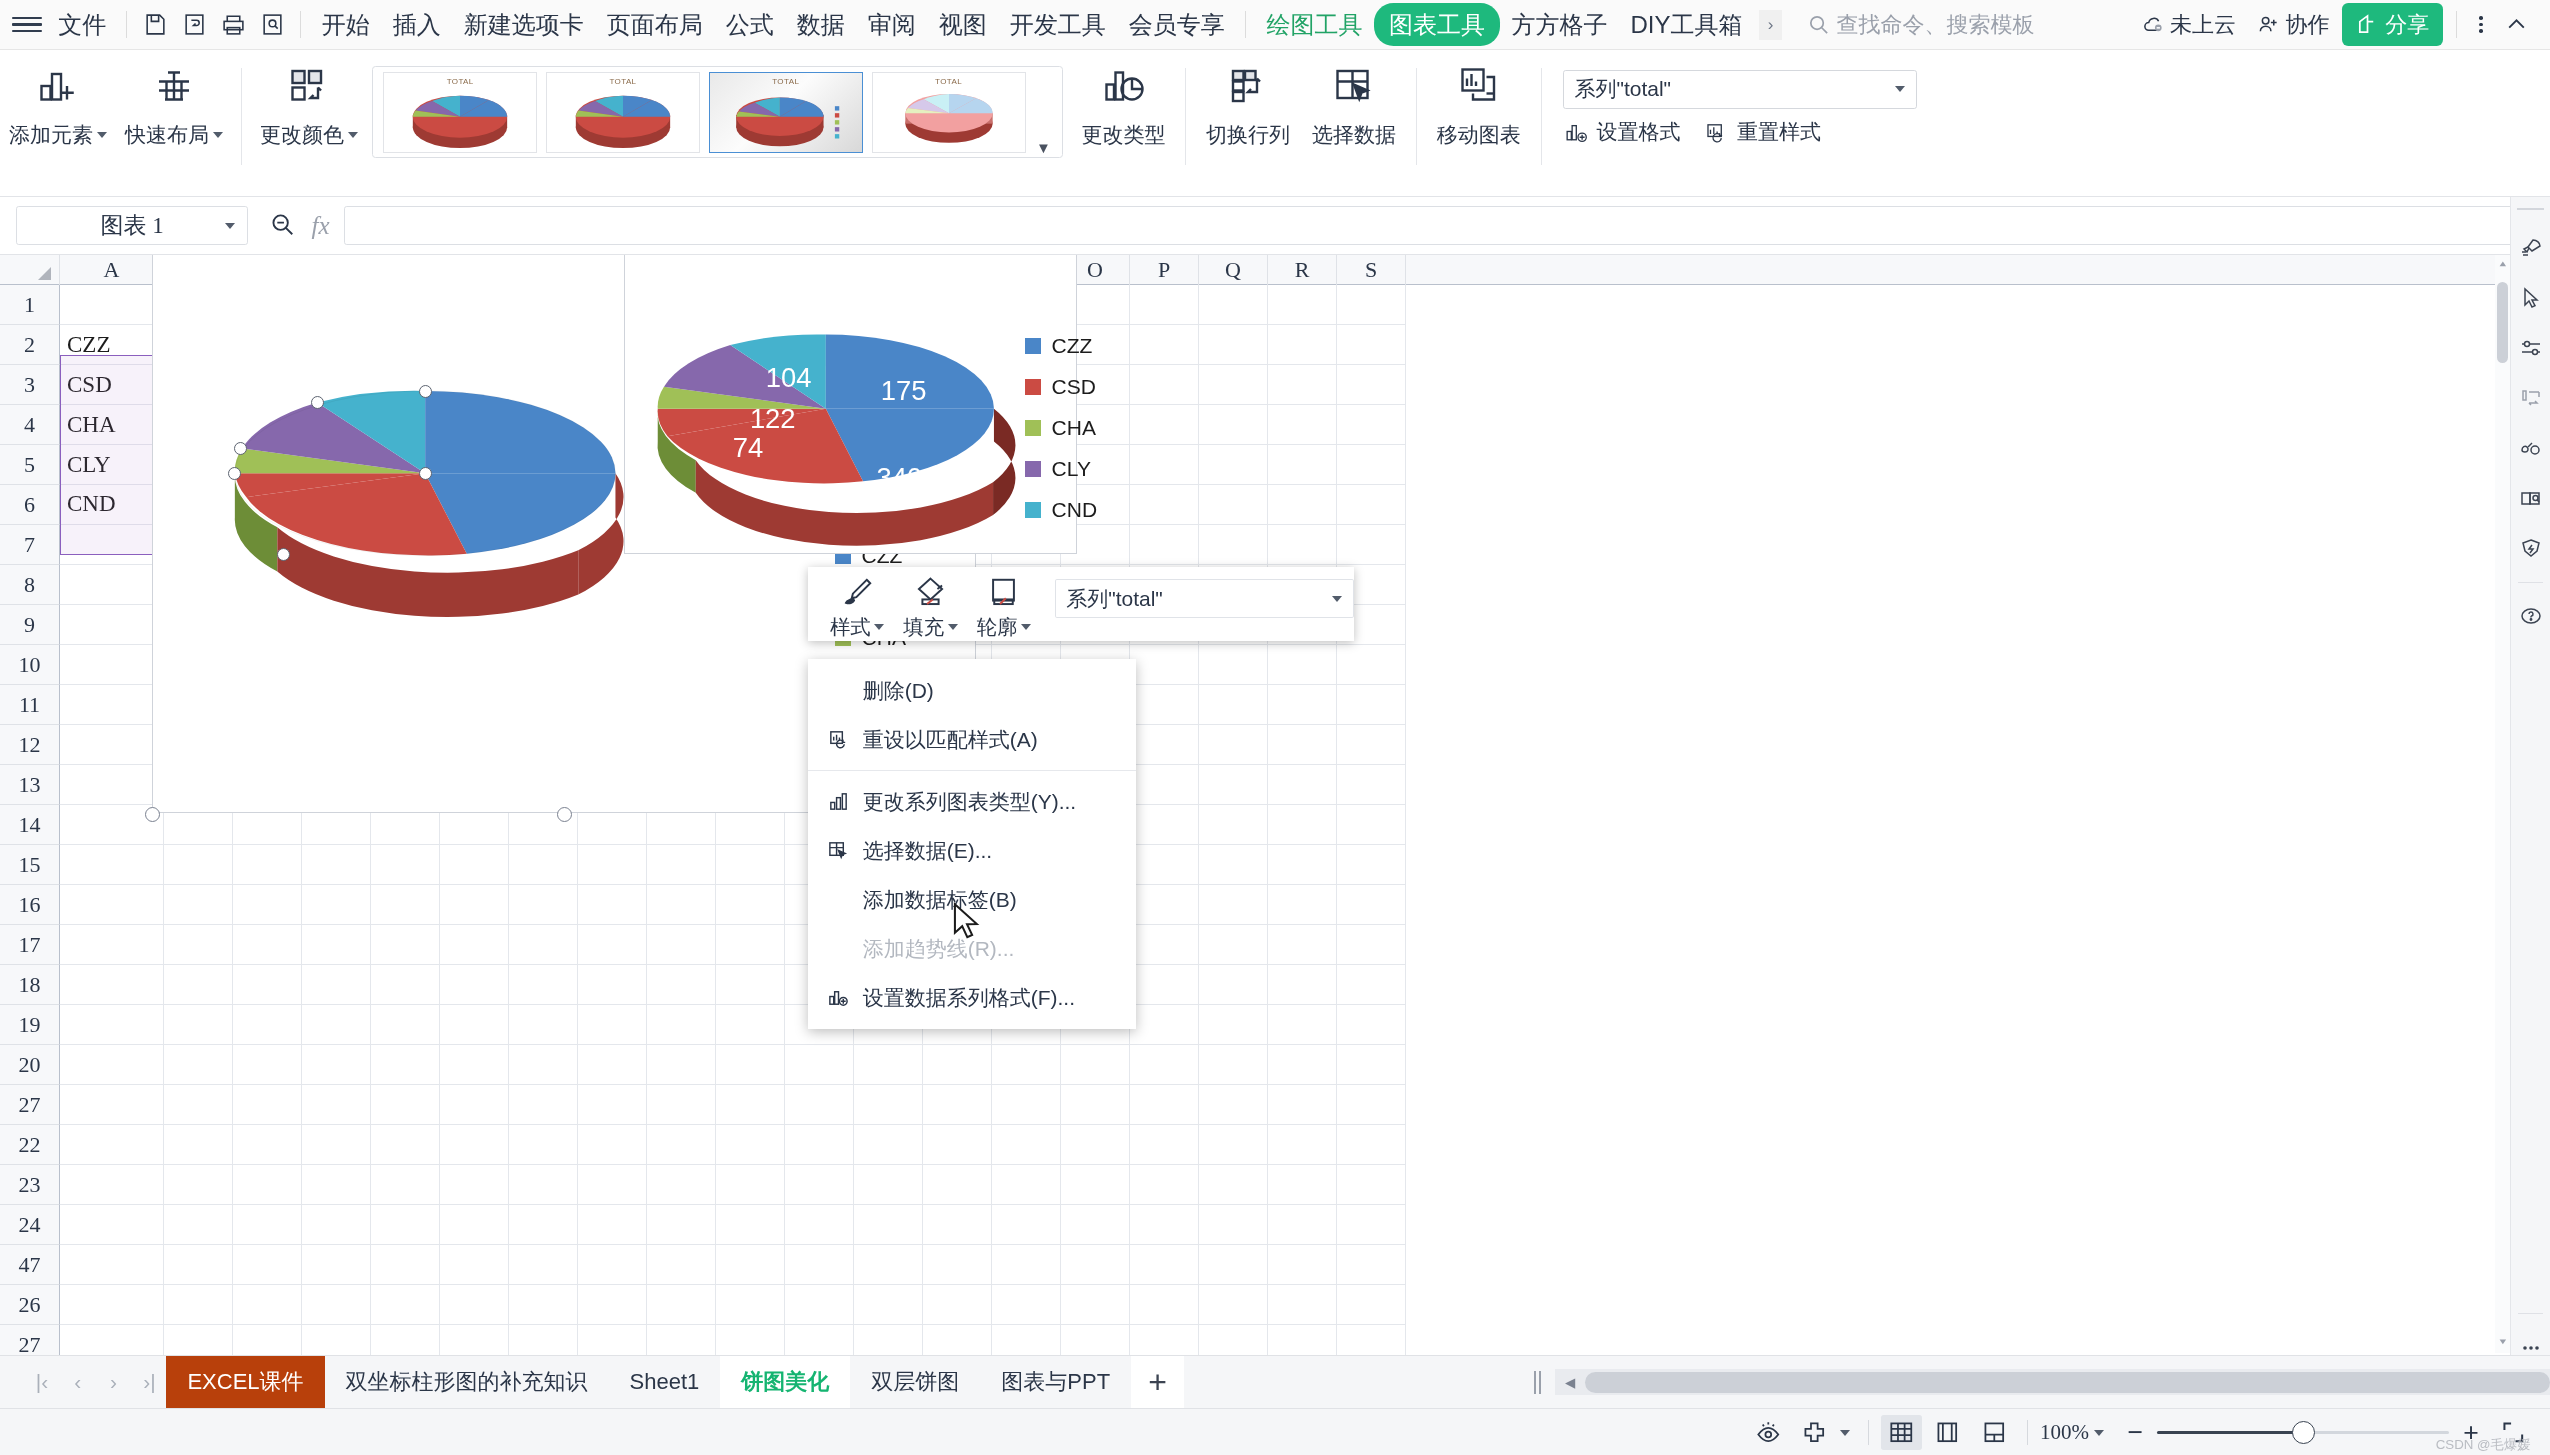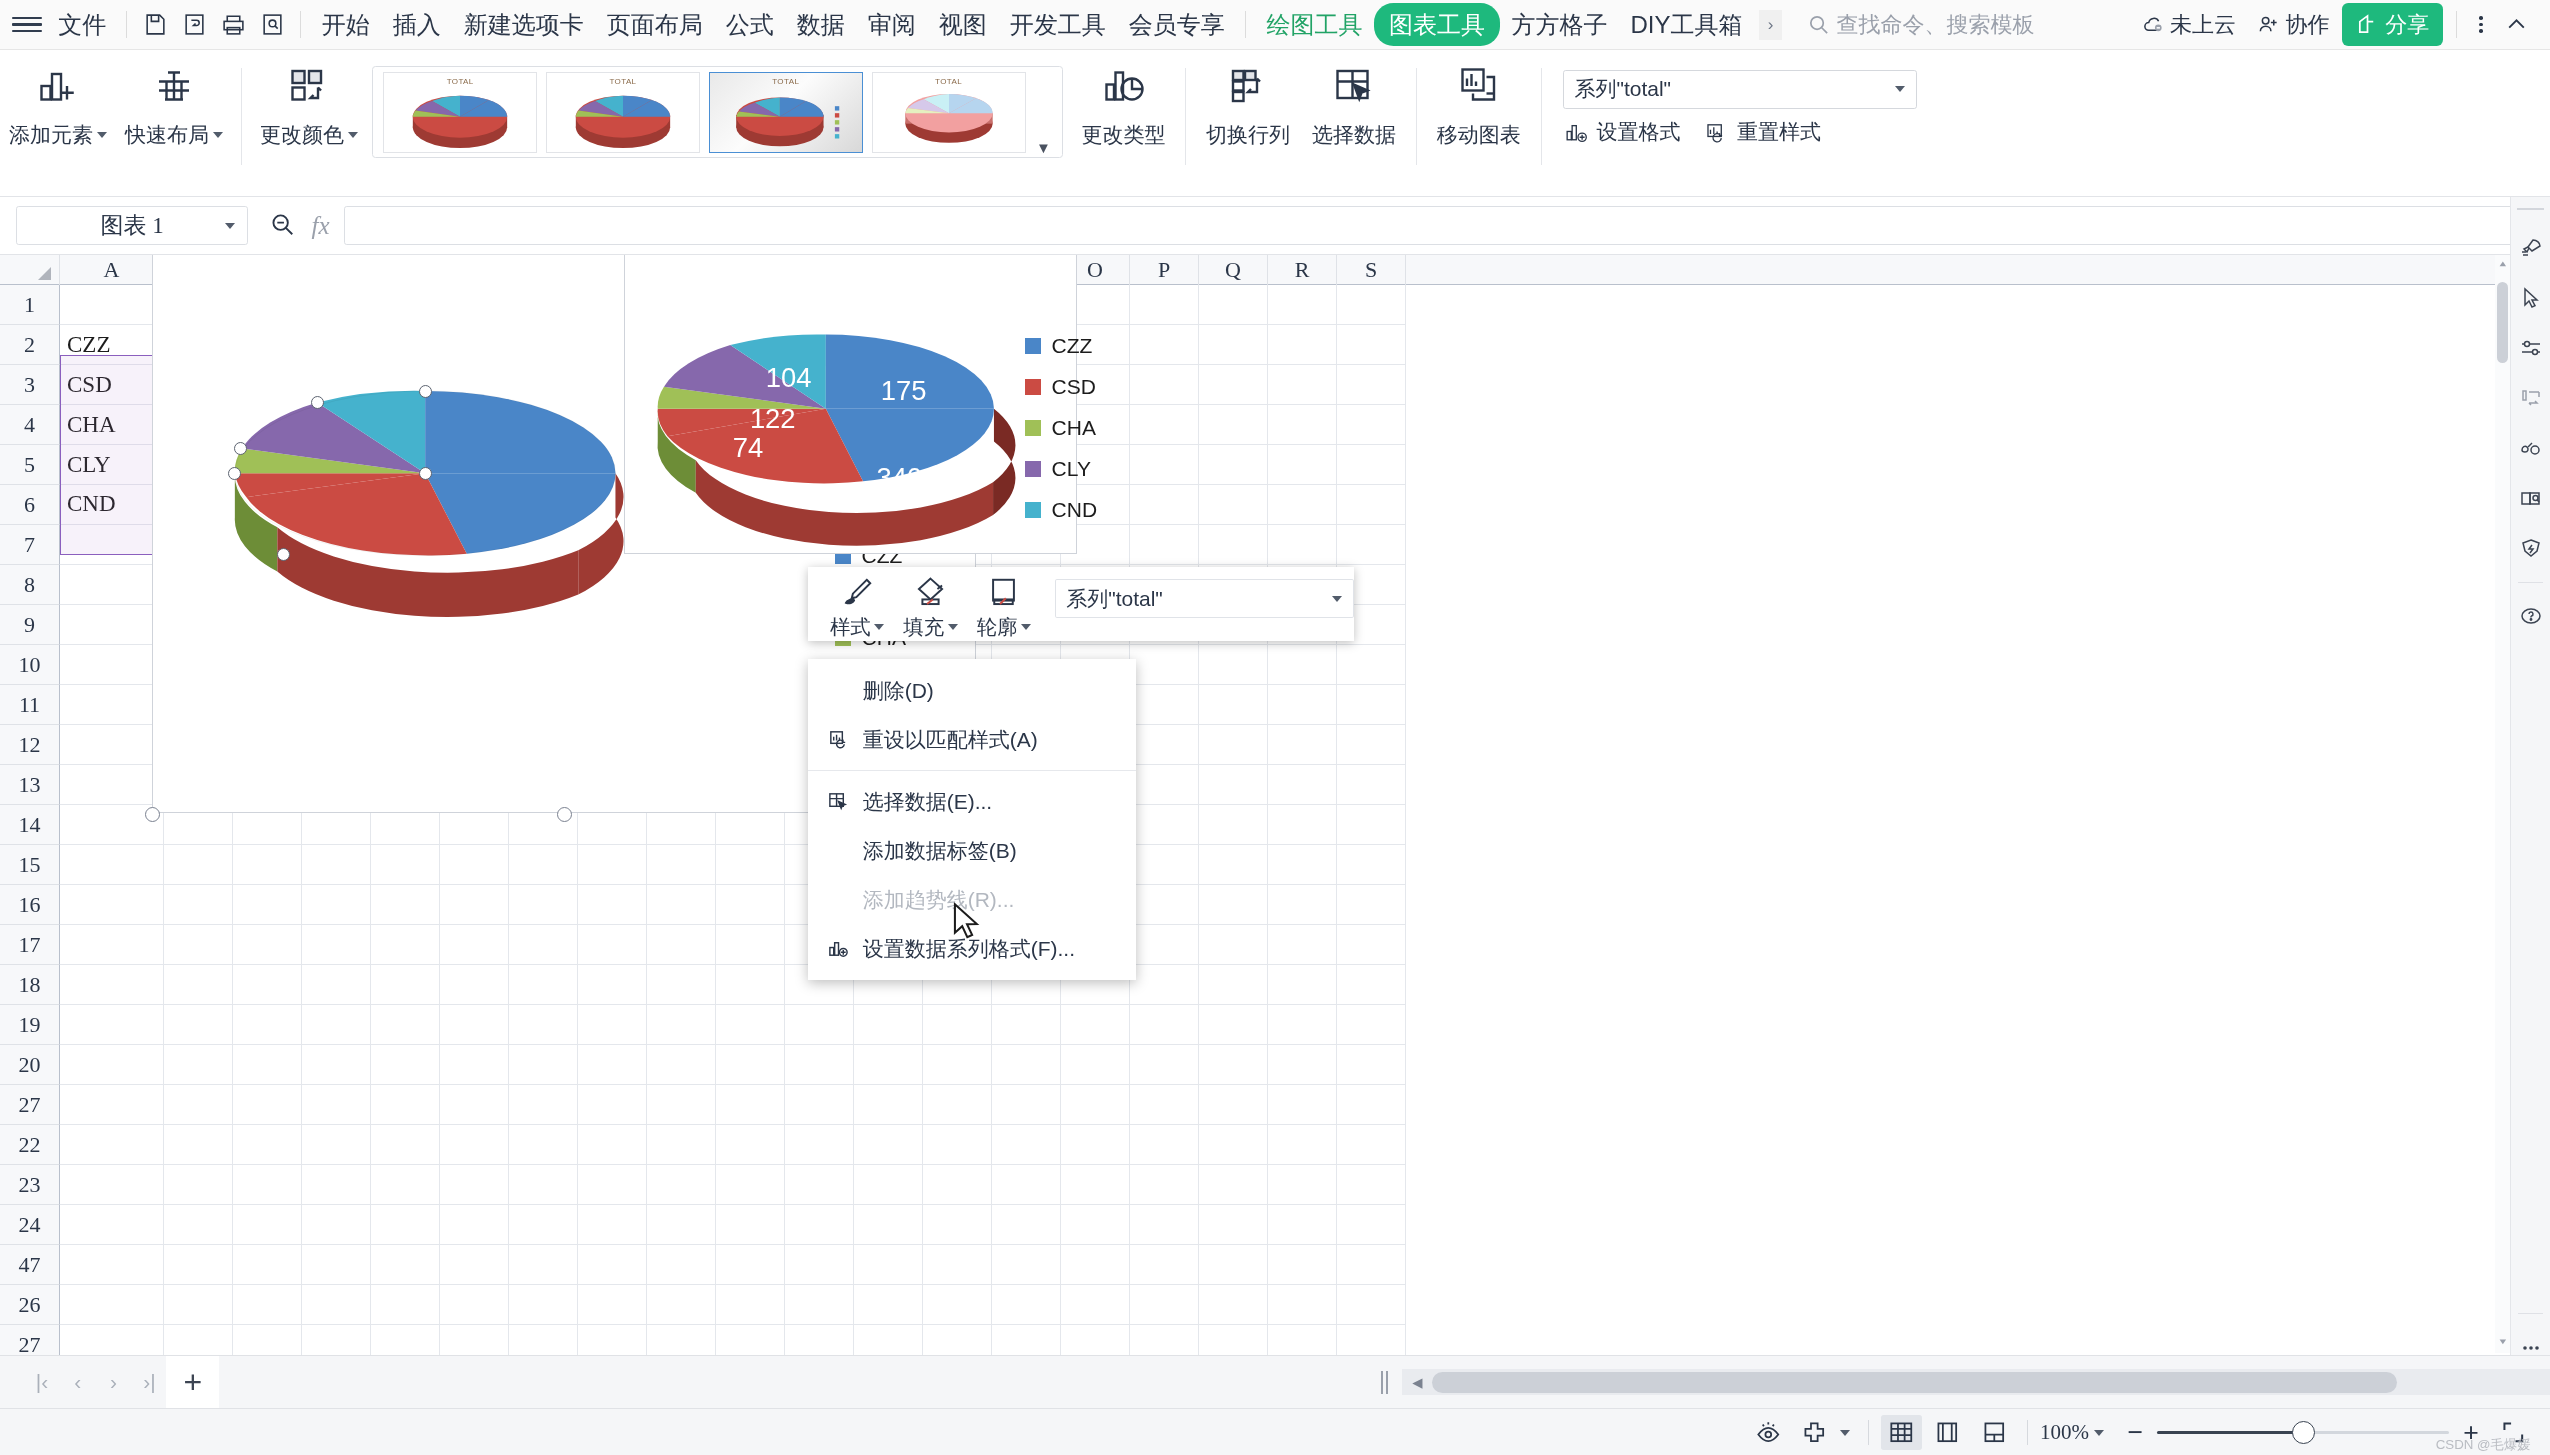--- a/index.html
+++ b/index.html
@@ -1285,20 +1285,30 @@
           <path d="M18 17a4 4 0 1 1-1-3"></path>
           <path d="M16.5 12v3H19"></path>
         </svg>
       </span>
     <span class="ctx-lbl">重设以匹配样式(A)</span>
   </div>
   <div class="ctx-div"></div>
   <div class="ctx-item">
     <span class="ctx-ico">
         <svg viewBox="0 0 24 24" fill="none" stroke="#2b3648" stroke-width="1.5">
+          <rect x="4" y="13" width="4" height="7"></rect>
+          <rect x="10" y="8" width="4" height="12"></rect>
+          <rect x="16" y="4" width="4" height="16"></rect>
+        </svg>
+      </span>
+    <span class="ctx-lbl">更改系列图表类型(Y)...</span>
+  </div>
+  <div class="ctx-item">
+    <span class="ctx-ico">
+        <svg viewBox="0 0 24 24" fill="none" stroke="#2b3648" stroke-width="1.5">
           <rect x="3" y="4" width="14" height="13"></rect>
           <path d="M3 9h14M10 4v13"></path>
           <path d="M12 12l7 3-3 1.2-1.2 3z" fill="#2b3648"></path>
         </svg>
       </span>
     <span class="ctx-lbl">选择数据(E)...</span>
   </div>
   <div class="ctx-item">
     <span class="ctx-ico"></span>
     <span class="ctx-lbl">添加数据标签(B)</span>
@@ -1401,20 +1411,28 @@
     </div>
 </div>
 
 <div id="tabbar">
   <div class="nav-arrows">
     <div>|‹</div>
     <div>‹</div>
     <div>›</div>
     <div>›|</div>
   </div>
+  <div id="sheettabs" style="display:flex">
+      <div class="sheet-tab active-org">EXCEL课件</div>
+      <div class="sheet-tab">双坐标柱形图的补充知识</div>
+      <div class="sheet-tab">Sheet1</div>
+      <div class="sheet-tab active-cur">饼图美化</div>
+      <div class="sheet-tab">双层饼图</div>
+      <div class="sheet-tab">图表与PPT</div>
+    </div>
   <div class="tab-plus">+</div>
   <div class="tabspacer"></div>
   <div class="grip2">
       <i></i>
       <i></i>
     </div>
   <div class="hsbar">
     <div class="hs-arrow">◀</div>
     <div class="hs-thumb" style="width:965px;"></div>
   </div>

